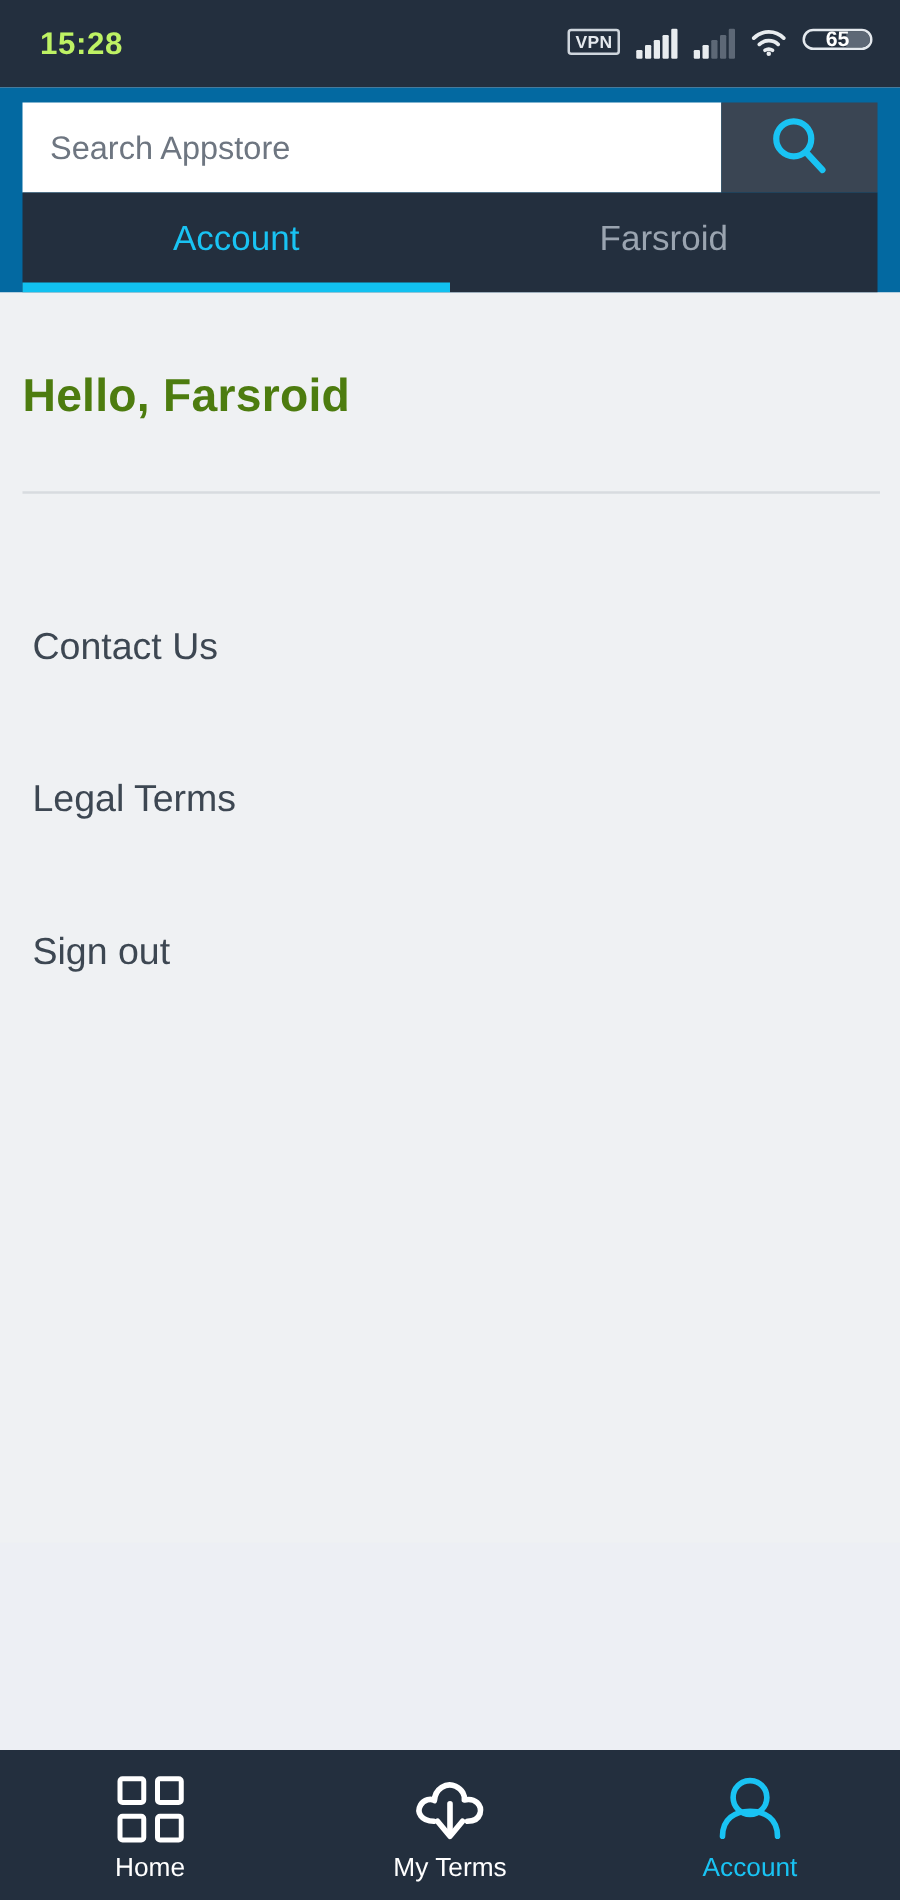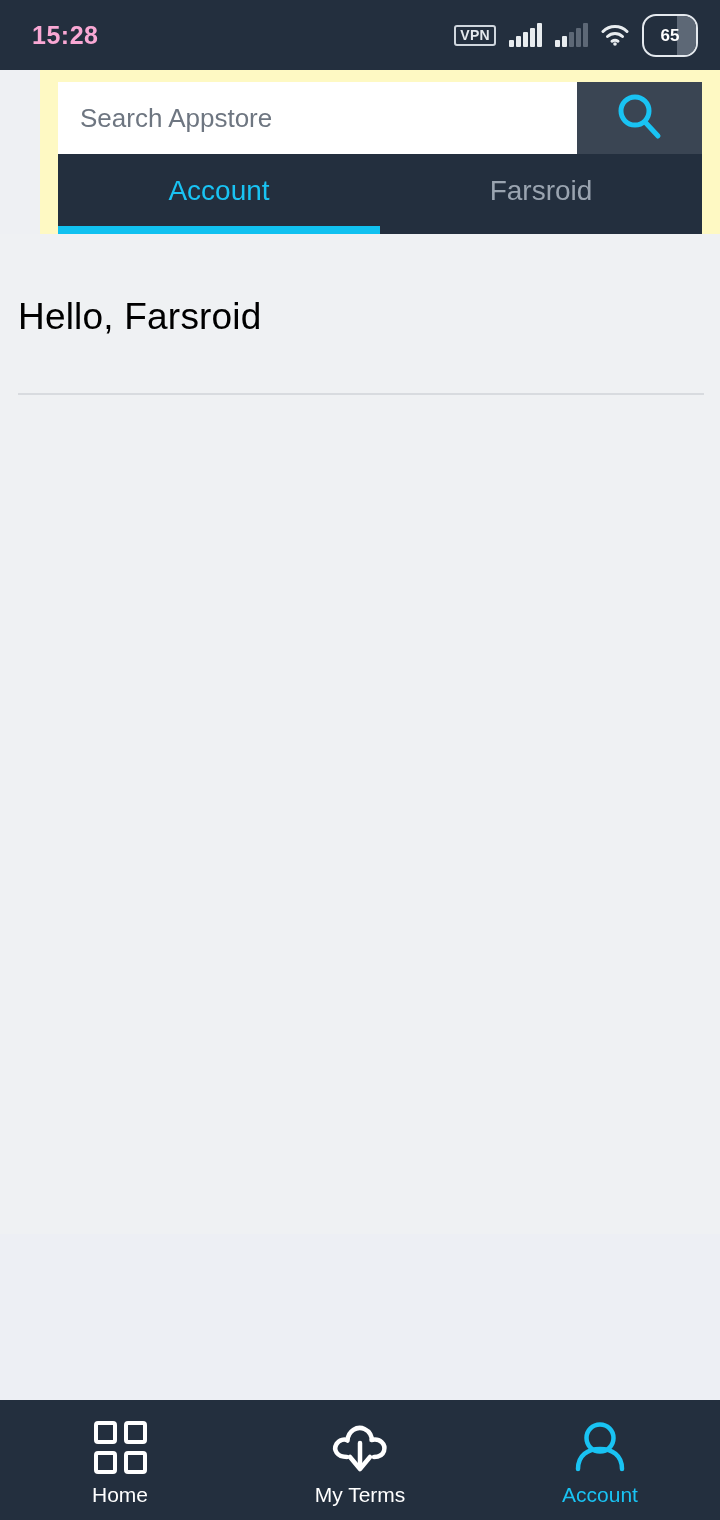--- a/index.html
+++ b/index.html
@@ -10,46 +10,46 @@
     overflow:hidden;
   }
   #app { position:relative; width:720px; height:1520px; display:flex; flex-direction:column; }
 
   
   .statusbar {
     height:70px; background:#232f3e;
     display:flex; align-items:center; justify-content:space-between;
     padding:0 22px 0 32px; flex:none;
   }
-  .status-time { color:#f9a8d4; font-size:25px; font-weight:bold; letter-spacing:0.5px; }
-  .status-icons { display:flex; align-items:center; gap:13px; }
+  .status-time { color:#bef264; font-size:25px; font-weight:bold; letter-spacing:0.5px; }
+  .status-icons { display:flex; align-items:flex-start; gap:13px; }
   .vpn-badge {
     border:2px solid #cfd6dd; border-radius:3px;
     color:#e4e9ee; font-size:14px; font-weight:bold;
     padding:1px 4px 2px; line-height:1; letter-spacing:0.3px;
   }
   .sig { display:flex; align-items:flex-end; gap:2px; height:24px; }
   .sig i { width:5px; background:#e8ecef; display:block; border-radius:1px; }
   .sig i:nth-child(1){ height:7px; }
   .sig i:nth-child(2){ height:11px; }
   .sig i:nth-child(3){ height:15px; }
   .sig i:nth-child(4){ height:19px; }
   .sig i:nth-child(5){ height:24px; }
   .sig.dim i:nth-child(3),.sig.dim i:nth-child(4),.sig.dim i:nth-child(5){ background:#5d6876; }
   .wifi { width:28px; height:22px; position:relative; }
   .battery {
-    width:56px; height:43px; border:2.5px solid #e4e9ee; border-radius:14px;
+    width:56px; height:17px; border:2.5px solid #e4e9ee; border-radius:14px;
     position:relative; display:flex; align-items:center; justify-content:center;
     overflow:hidden;
   }
   .battery .fill { position:absolute; right:0; top:0; bottom:0; width:36%; background:#5d6876; }
   .battery .lvl { position:relative; color:#fff; font-size:17px; font-weight:bold; line-height:1; }
 
   
-  .header { background:#fef9c3; flex:none; padding:12px 18px 0;margin-left:40px; }
+  .header { background:#0369a1; flex:none; padding:12px 18px 0; }
   .searchrow { display:flex; height:72px; }
   .search-input {
     flex:1; background:#ffffff; border:none; outline:none;
     font-family:"Liberation Sans", sans-serif; font-size:26px; color:#4a5260;
     padding:0 22px;
   }
   .search-input::placeholder { color:#6e7681; }
   .search-btn {
     width:125px; background:#3a4553; border:none; cursor:pointer;
     display:flex; align-items:center; justify-content:center;
@@ -61,21 +61,21 @@
     flex:1; display:flex; align-items:center; justify-content:center;
     font-size:28px; color:#9aa4b0; cursor:pointer; background:none; border:none;
     font-family:"Liberation Sans", sans-serif; padding-bottom:6px;
   }
   .tab.active { color:#19c3f3; }
   .tab-indicator { position:absolute; left:0; bottom:0; width:50%; height:8px; background:#11c1f0; }
 
   
   .content { flex:1; background:#eff1f3; position:relative; overflow:hidden; }
   .greeting {
-    font-size:37px; color:#000000; font-weight:normal;
+    font-size:37px; color:#4d7c0f; font-weight:bold;
     padding:62px 0 0 18px; letter-spacing:0.2px;
   }
   .divider { height:2px; background:#d8dbdf; margin:55px 16px 0 18px; }
   .menu { padding-top:62px; }
   .menu-item {
     display:block; width:100%; text-align:left; background:none; border:none;
     font-family:"Liberation Sans", sans-serif;
     font-size:30px; color:#3d4752; padding:0 0 0 26px;
     height:122px; line-height:122px; cursor:pointer;
   }
@@ -160,20 +160,25 @@
       <button class="tab active">Account</button>
       <button class="tab">Farsroid</button>
       <div class="tab-indicator"></div>
     </div>
   </div>
 
   <div class="content">
     <div class="content-lower"></div>
     <h1 class="greeting">Hello, Farsroid</h1>
     <div class="divider"></div>
+    <div class="menu">
+      <button class="menu-item">Contact Us</button>
+      <button class="menu-item">Legal Terms</button>
+      <button class="menu-item">Sign out</button>
+    </div>
   </div>
 
   <div class="bottomnav">
 
     <button class="nav-item">
       <span class="nav-ico">
         <span class="grid-ico">
             <span></span>
             <span></span>
             <span></span>

